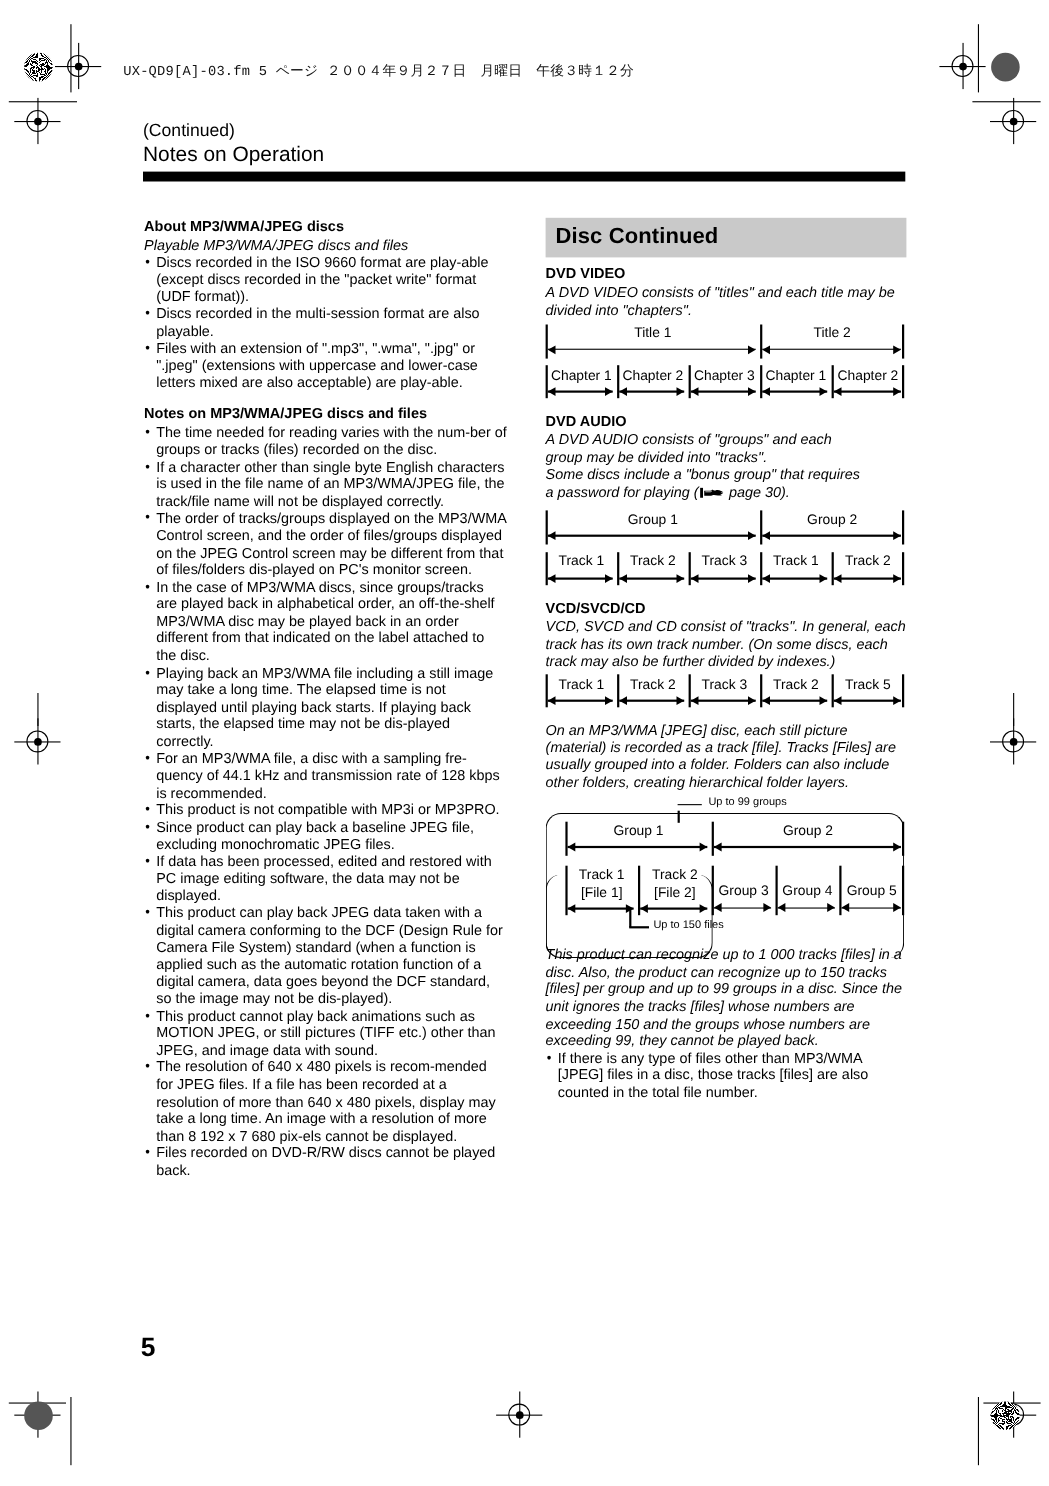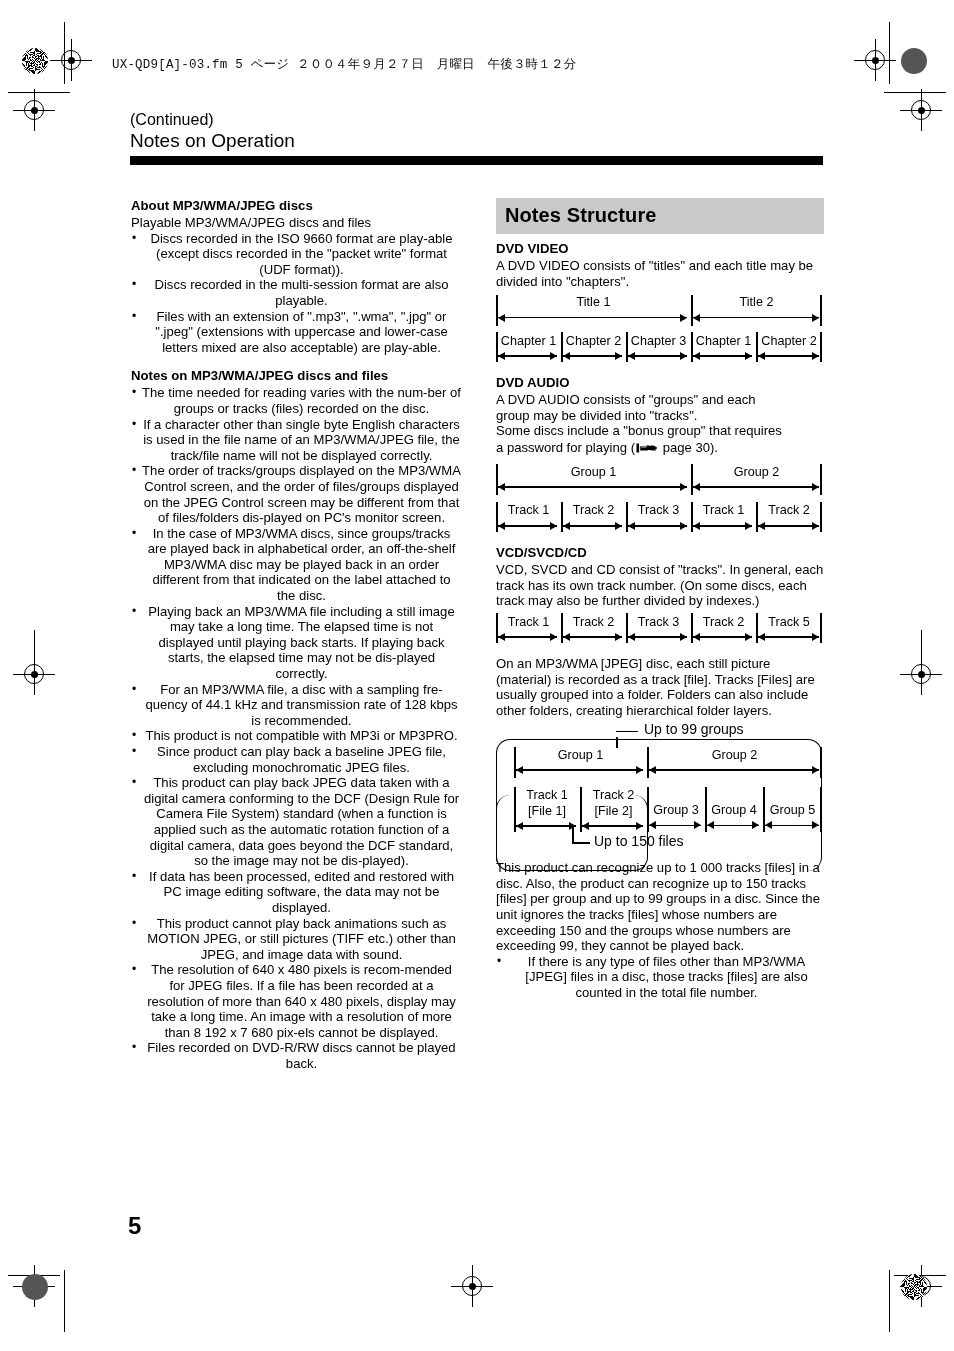--- a/index.html
+++ b/index.html
@@ -28,22 +28,22 @@
   
   .page{position:absolute;left:0;top:0;width:848px;height:1351px;}
   .head-block{position:absolute;left:130px;top:110px;width:695px;}
   .head-cont{font-size:16px;line-height:19px;}
   .head-title{font-size:19px;line-height:23px;}
   .head-rule{margin-top:4px;height:9px;background:#000;width:693px;}
   .col{position:absolute;top:170px;font-size:13.1px;line-height:15.6px;margin-top:28px;}
   .col-left{left:131px;width:330px;}
   .col-right{left:496px;width:330px;}
   h3.sub{font-size:13.2px;line-height:16px;font-weight:bold;margin:0 0 1px 0;}
-  p.body{margin:0;}
-  ul.bl{list-style:none;margin:0;padding:0;text-align:center;}
+  p.body{margin:0;font-style:italic;}
+  ul.bl{list-style:none;margin:0;padding:0;}
   ul.bl li{position:relative;padding-left:11px;margin:0;}
   ul.bl li:before{content:"\2022";position:absolute;left:1px;top:0;font-size:12px;}
   .gap{height:13px;}
   .gap-s{height:7px;}
   
   .banner{
     background:#c9c9c9;width:328px;height:36px;
     display:flex;align-items:center;padding-left:9px;box-sizing:border-box;
     font-size:20px;font-weight:bold;letter-spacing:.1px;
   }
@@ -61,21 +61,21 @@
   
   .arrow{position:absolute;top:6px;height:1.6px;background:#000;}
   .arrow:before,.arrow:after{
     content:"";position:absolute;top:-3.2px;width:0;height:0;
     border-top:4.2px solid transparent;border-bottom:4.2px solid transparent;
   }
   .arrow:before{left:0;border-right:7px solid #000;}
   .arrow:after{right:0;border-left:7px solid #000;}
   .rowgap{height:9px;}
   
-  .caption{position:relative;font-size:14px;line-height:15px;white-space:nowrap;}
+  .caption{position:relative;font-size:10px;line-height:15px;white-space:nowrap;}
   .leader{position:absolute;background:#000;}
   
   .brace{
     position:absolute;border:1.6px solid #000;border-radius:14px;
     box-sizing:border-box;
   }
   .pagenum{
     position:absolute;left:128px;top:1212px;
     font-size:24px;font-weight:bold;
   }
@@ -181,32 +181,32 @@
     <h3 class="sub">Notes on MP3/WMA/JPEG discs and files</h3>
     <ul class="bl">
       <li>The time needed for reading varies with the num-ber of groups or tracks (files) recorded on the disc.</li>
       <li>If a character other than single byte English characters is used in the file name of an MP3/WMA/JPEG file, the track/file name will not be displayed correctly.</li>
       <li>The order of tracks/groups displayed on the MP3/WMA Control screen, and the order of files/groups displayed on the JPEG Control screen may be different from that of files/folders dis-played on PC's monitor screen.</li>
       <li>In the case of MP3/WMA discs, since groups/tracks are played back in alphabetical order, an off-the-shelf MP3/WMA disc may be played back in an order different from that indicated on the label attached to the disc.</li>
       <li>Playing back an MP3/WMA file including a still image may take a long time. The elapsed time is not displayed until playing back starts. If playing back starts, the elapsed time may not be dis-played correctly.</li>
       <li>For an MP3/WMA file, a disc with a sampling fre-quency of 44.1 kHz and transmission rate of 128 kbps is recommended.</li>
       <li>This product is not compatible with MP3i or MP3PRO.</li>
       <li>Since product can play back a baseline JPEG file, excluding monochromatic JPEG files.</li>
+      <li>If data has been processed, edited and restored with PC image editing software, the data may not be displayed.</li>
       <li>This product can play back JPEG data taken with a digital camera conforming to the DCF (Design Rule for Camera File System) standard (when a function is applied such as the automatic rotation function of a digital camera, data goes beyond the DCF standard, so the image may not be dis-played).</li>
-      <li>If data has been processed, edited and restored with PC image editing software, the data may not be displayed.</li>
       <li>This product cannot play back animations such as MOTION JPEG, or still pictures (TIFF etc.) other than JPEG, and image data with sound.</li>
       <li>The resolution of 640 x 480 pixels is recom-mended for JPEG files. If a file has been recorded at a resolution of more than 640 x 480 pixels, display may take a long time. An image with a resolution of more than 8 192 x 7 680 pix-els cannot be displayed.</li>
       <li>Files recorded on DVD-R/RW discs cannot be played back.</li>
     </ul>
   </div>
 
   <div class="col col-right">
 
     <div class="banner">
-      <span>Notes Structure</span>
+      <span>Disc Continued</span>
     </div>
 
     <div class="gap-s"></div>
 
     <h3 class="sub">DVD VIDEO</h3>
     <p class="body">A DVD VIDEO consists of "titles" and each title may be divided into "chapters".</p>
 
     <div class="diagram">
 
       <div class="drow">

